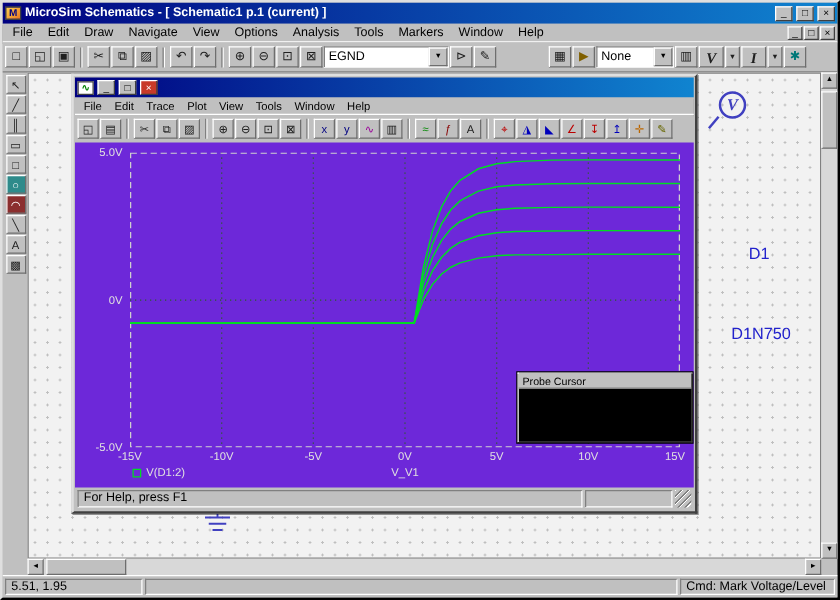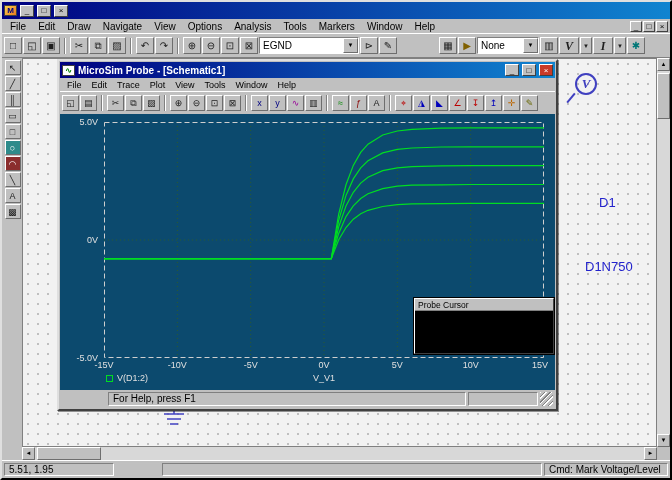--- a/index.html
+++ b/index.html
@@ -85,21 +85,21 @@
   #hscroll .sb-thumb { top:0; bottom:0; left:2px; width:64px; }
   
   #probe-window { position:absolute; left:55px; top:57px; width:501px; height:352px;
     background:#c0c0c0; z-index:5;
     border:2px solid; border-color:#dfdfdf #404040 #404040 #dfdfdf;
     box-shadow:1px 1px 0 rgba(0,0,0,.4);
     display:flex; flex-direction:column; padding:1px; }
   #probe-window .titlebar { height:16px; flex:0 0 auto; }
   #probe-window .menubar { height:14px; flex:0 0 auto; }
   .probe-toolbar { height:22px; flex:0 0 auto; }
-  #probe-client { position:relative; flex:1 1 auto; min-height:0; background:#0c4a6e; overflow:hidden; }
+  #probe-client { position:relative; flex:1 1 auto; min-height:0; background:#6d28d9; overflow:hidden; }
   #plot-ylabels { position:absolute; left:0; top:0; width:42px; bottom:0; }
   .ylab { position:absolute; left:0; width:38px; text-align:right; color:#e0e0e0; font-size:9px; }
   #plot-area { position:absolute; left:44px; top:8px; width:440px; height:236px; }
   #plot-xlabels { position:absolute; left:0; right:0; top:246px; height:11px; }
   .xlab { position:absolute; width:40px; text-align:center; color:#e0e0e0; font-size:9px; }
   #axis-title { position:absolute; left:44px; width:440px; top:259px; text-align:center;
     color:#e0e0e0; font-size:9px; }
   #legend { position:absolute; left:46px; top:259px; display:flex; align-items:center; gap:4px; }
   #legend-marker { width:7px; height:7px; border:1px solid #00dd22; display:inline-block; }
   #legend-label { color:#e0e0e0; font-size:9px; }
@@ -112,31 +112,32 @@
   .cur-body { flex:1 1 auto; padding:1px 3px; }
   .cur-row { font-family:"DejaVu Sans Mono", monospace; font-size:8px; line-height:11px;
     color:#fff; white-space:pre; }
   
   .statusbar { display:flex; gap:2px; align-items:stretch; padding:2px; background:#c0c0c0; }
   .probe-status { height:18px; flex:0 0 auto; }
   #main-status { position:absolute; left:0; right:0; bottom:0; height:18px;
     border-top:1px solid #fff; }
   .panel { border:1px solid; border-color:#808080 #fff #fff #808080;
     font-size:10px; line-height:12px; padding:0 4px; white-space:nowrap; overflow:hidden; }
-  .panel.grow { flex:1 1 auto;margin-left:46px; }
+  .panel.grow { flex:1 1 auto; }
   .grip { width:13px; flex:0 0 auto;
     background:repeating-linear-gradient(135deg, #fff 0 1px, #c0c0c0 1px 3px, #808080 3px 4px); }
 </style>
 </head>
 <body>
 
 <div id="screen">
 
   <div id="main-titlebar" class="titlebar">
     <span class="appicon">M</span>
+    <span class="title-text">MicroSim Schematics  - [ Schematic1  p.1 (current) ]</span>
     <button class="wbtn">_</button>
     <button class="wbtn">□</button>
     <button class="wbtn">×</button>
   </div>
 
   <div id="main-menubar" class="menubar">
     <span class="menu-items">
         <span class="menu-item">File</span>
         <span class="menu-item">Edit</span>
         <span class="menu-item">Draw</span>
@@ -242,21 +243,20 @@
     <button class="sb-btn">◄</button>
     <span class="sb-track">
       <span class="sb-thumb"></span>
     </span>
     <button class="sb-btn">►</button>
   </div>
 
   <div id="probe-window">
     <div class="titlebar">
       <span class="appicon probe-icon">∿</span>
-      <span class="title-text">MicroSim Probe  - [Schematic1]</span>
       <button class="wbtn">_</button>
       <button class="wbtn">□</button>
       <button class="wbtn red">×</button>
     </div>
     <div class="menubar">
       <span class="menu-items small">
           <span class="menu-item">File</span>
           <span class="menu-item">Edit</span>
           <span class="menu-item">Trace</span>
           <span class="menu-item">Plot</span>

